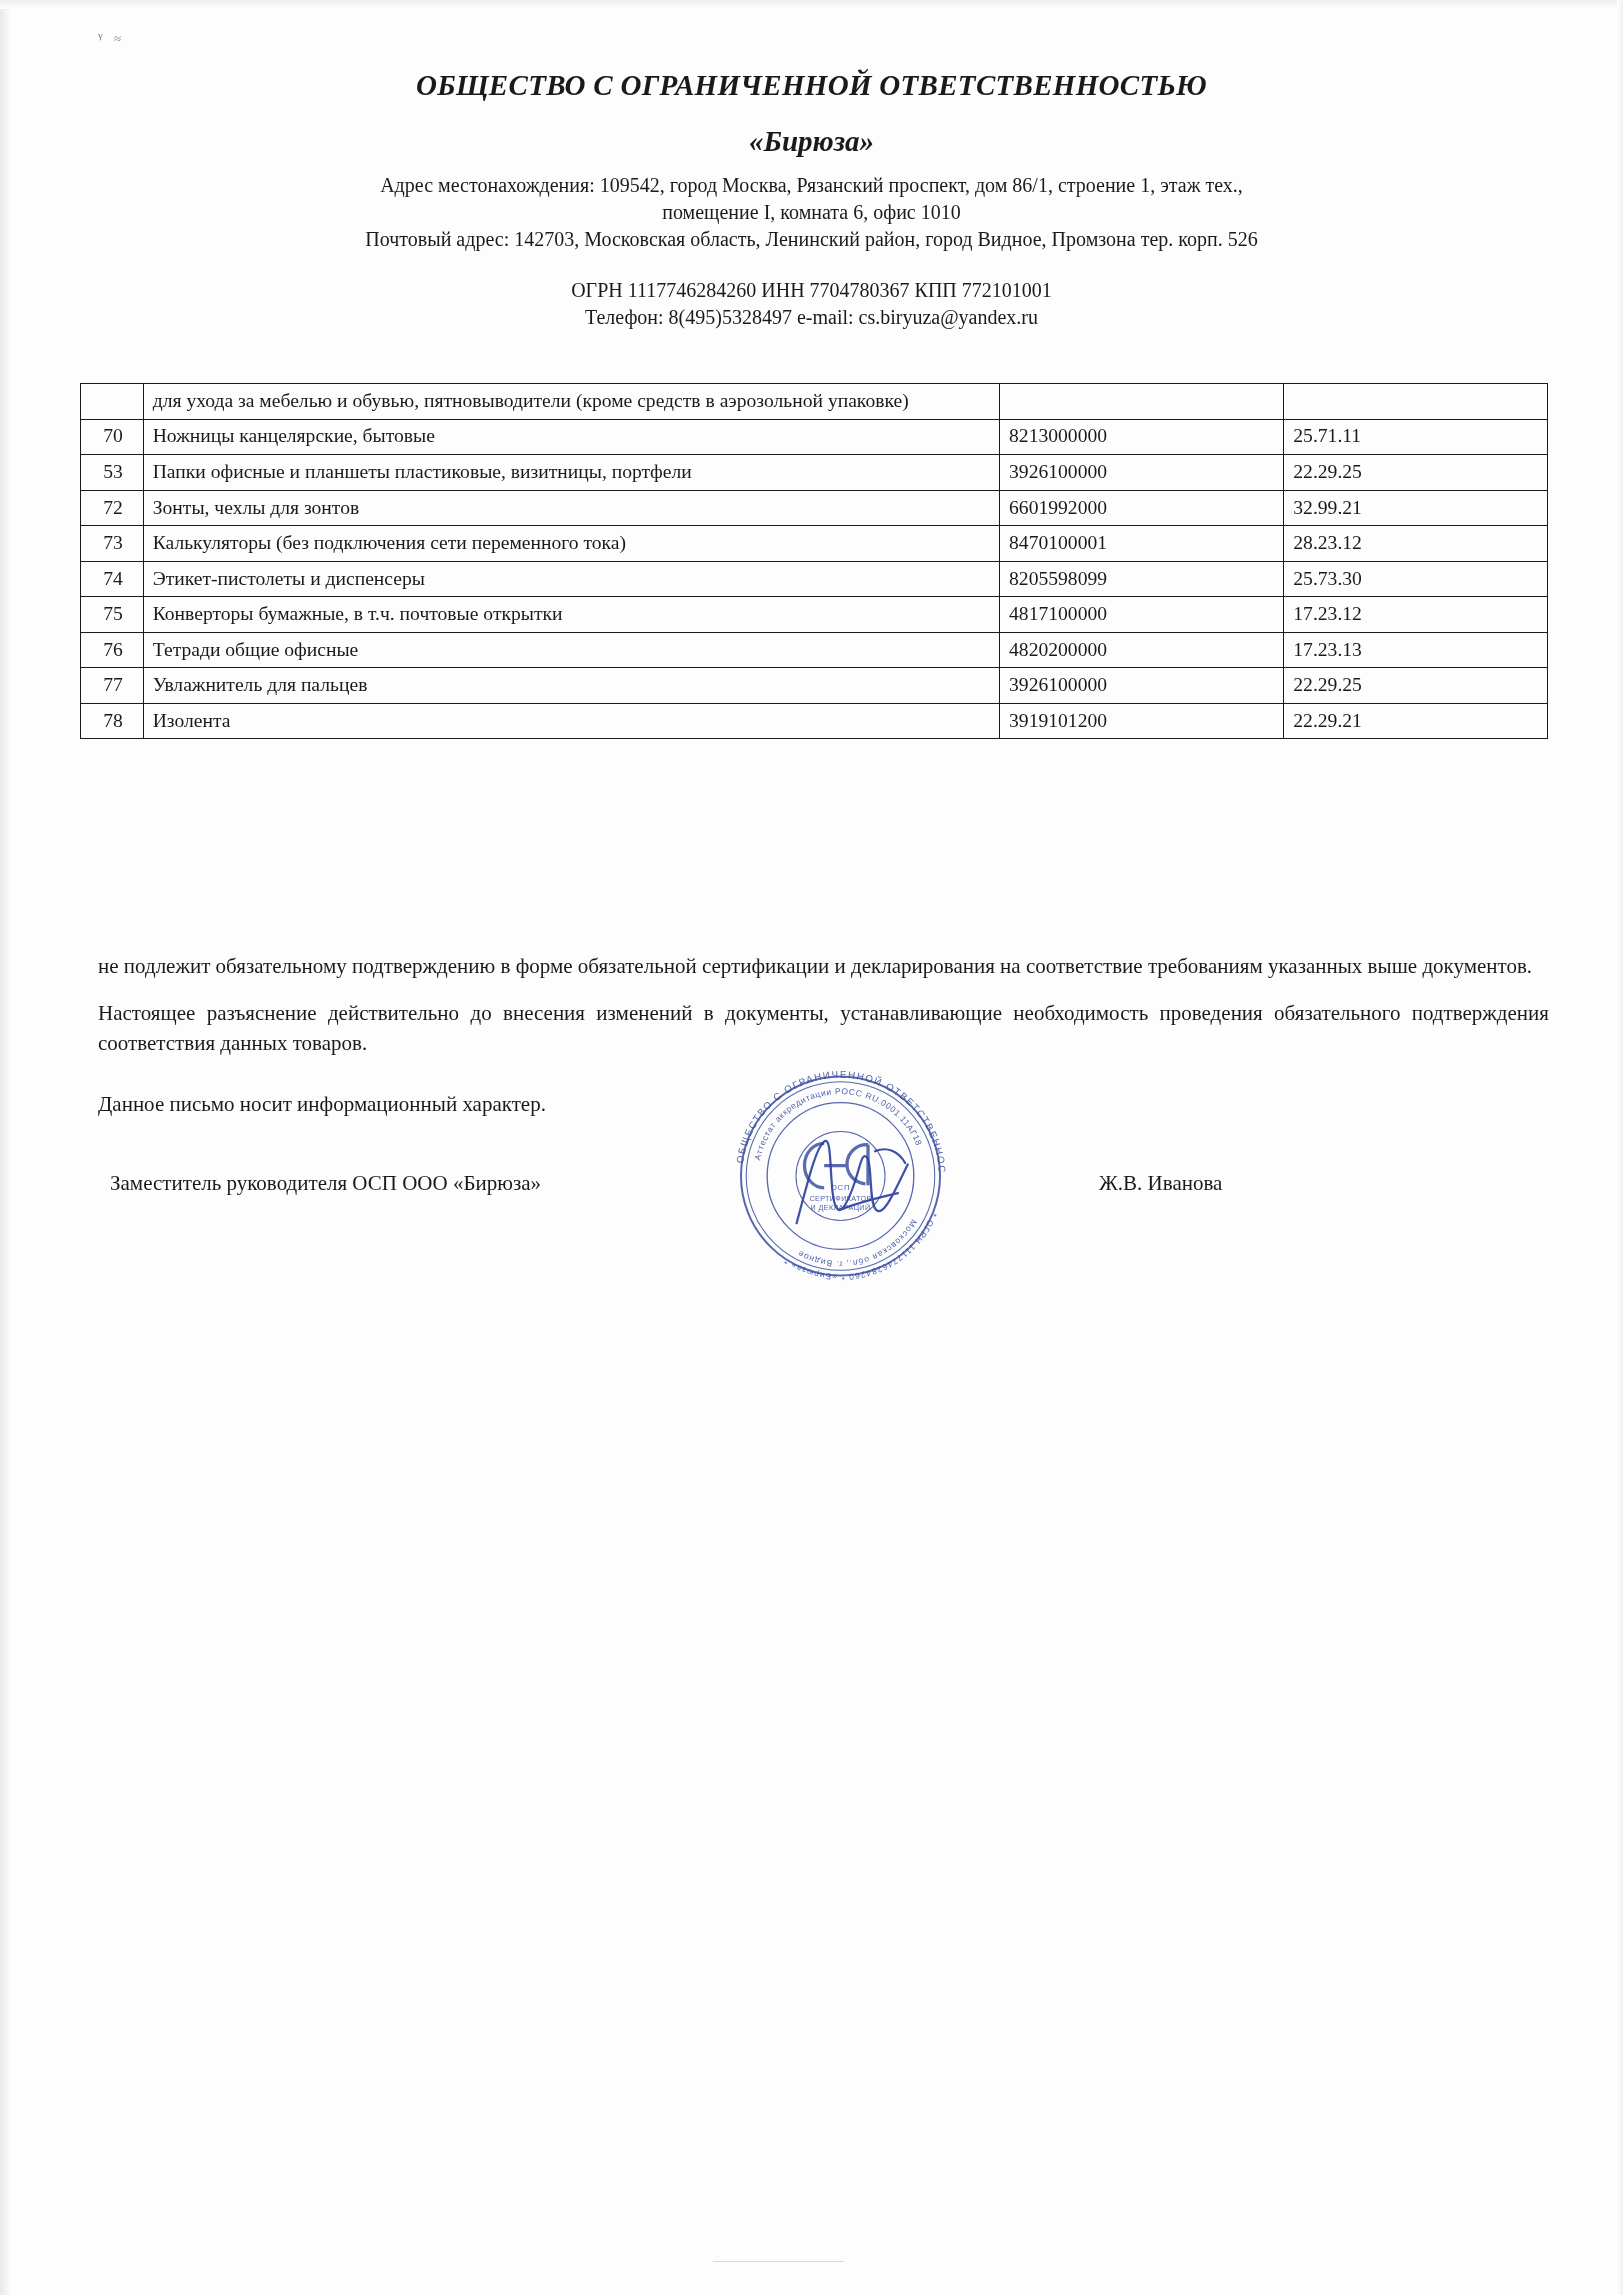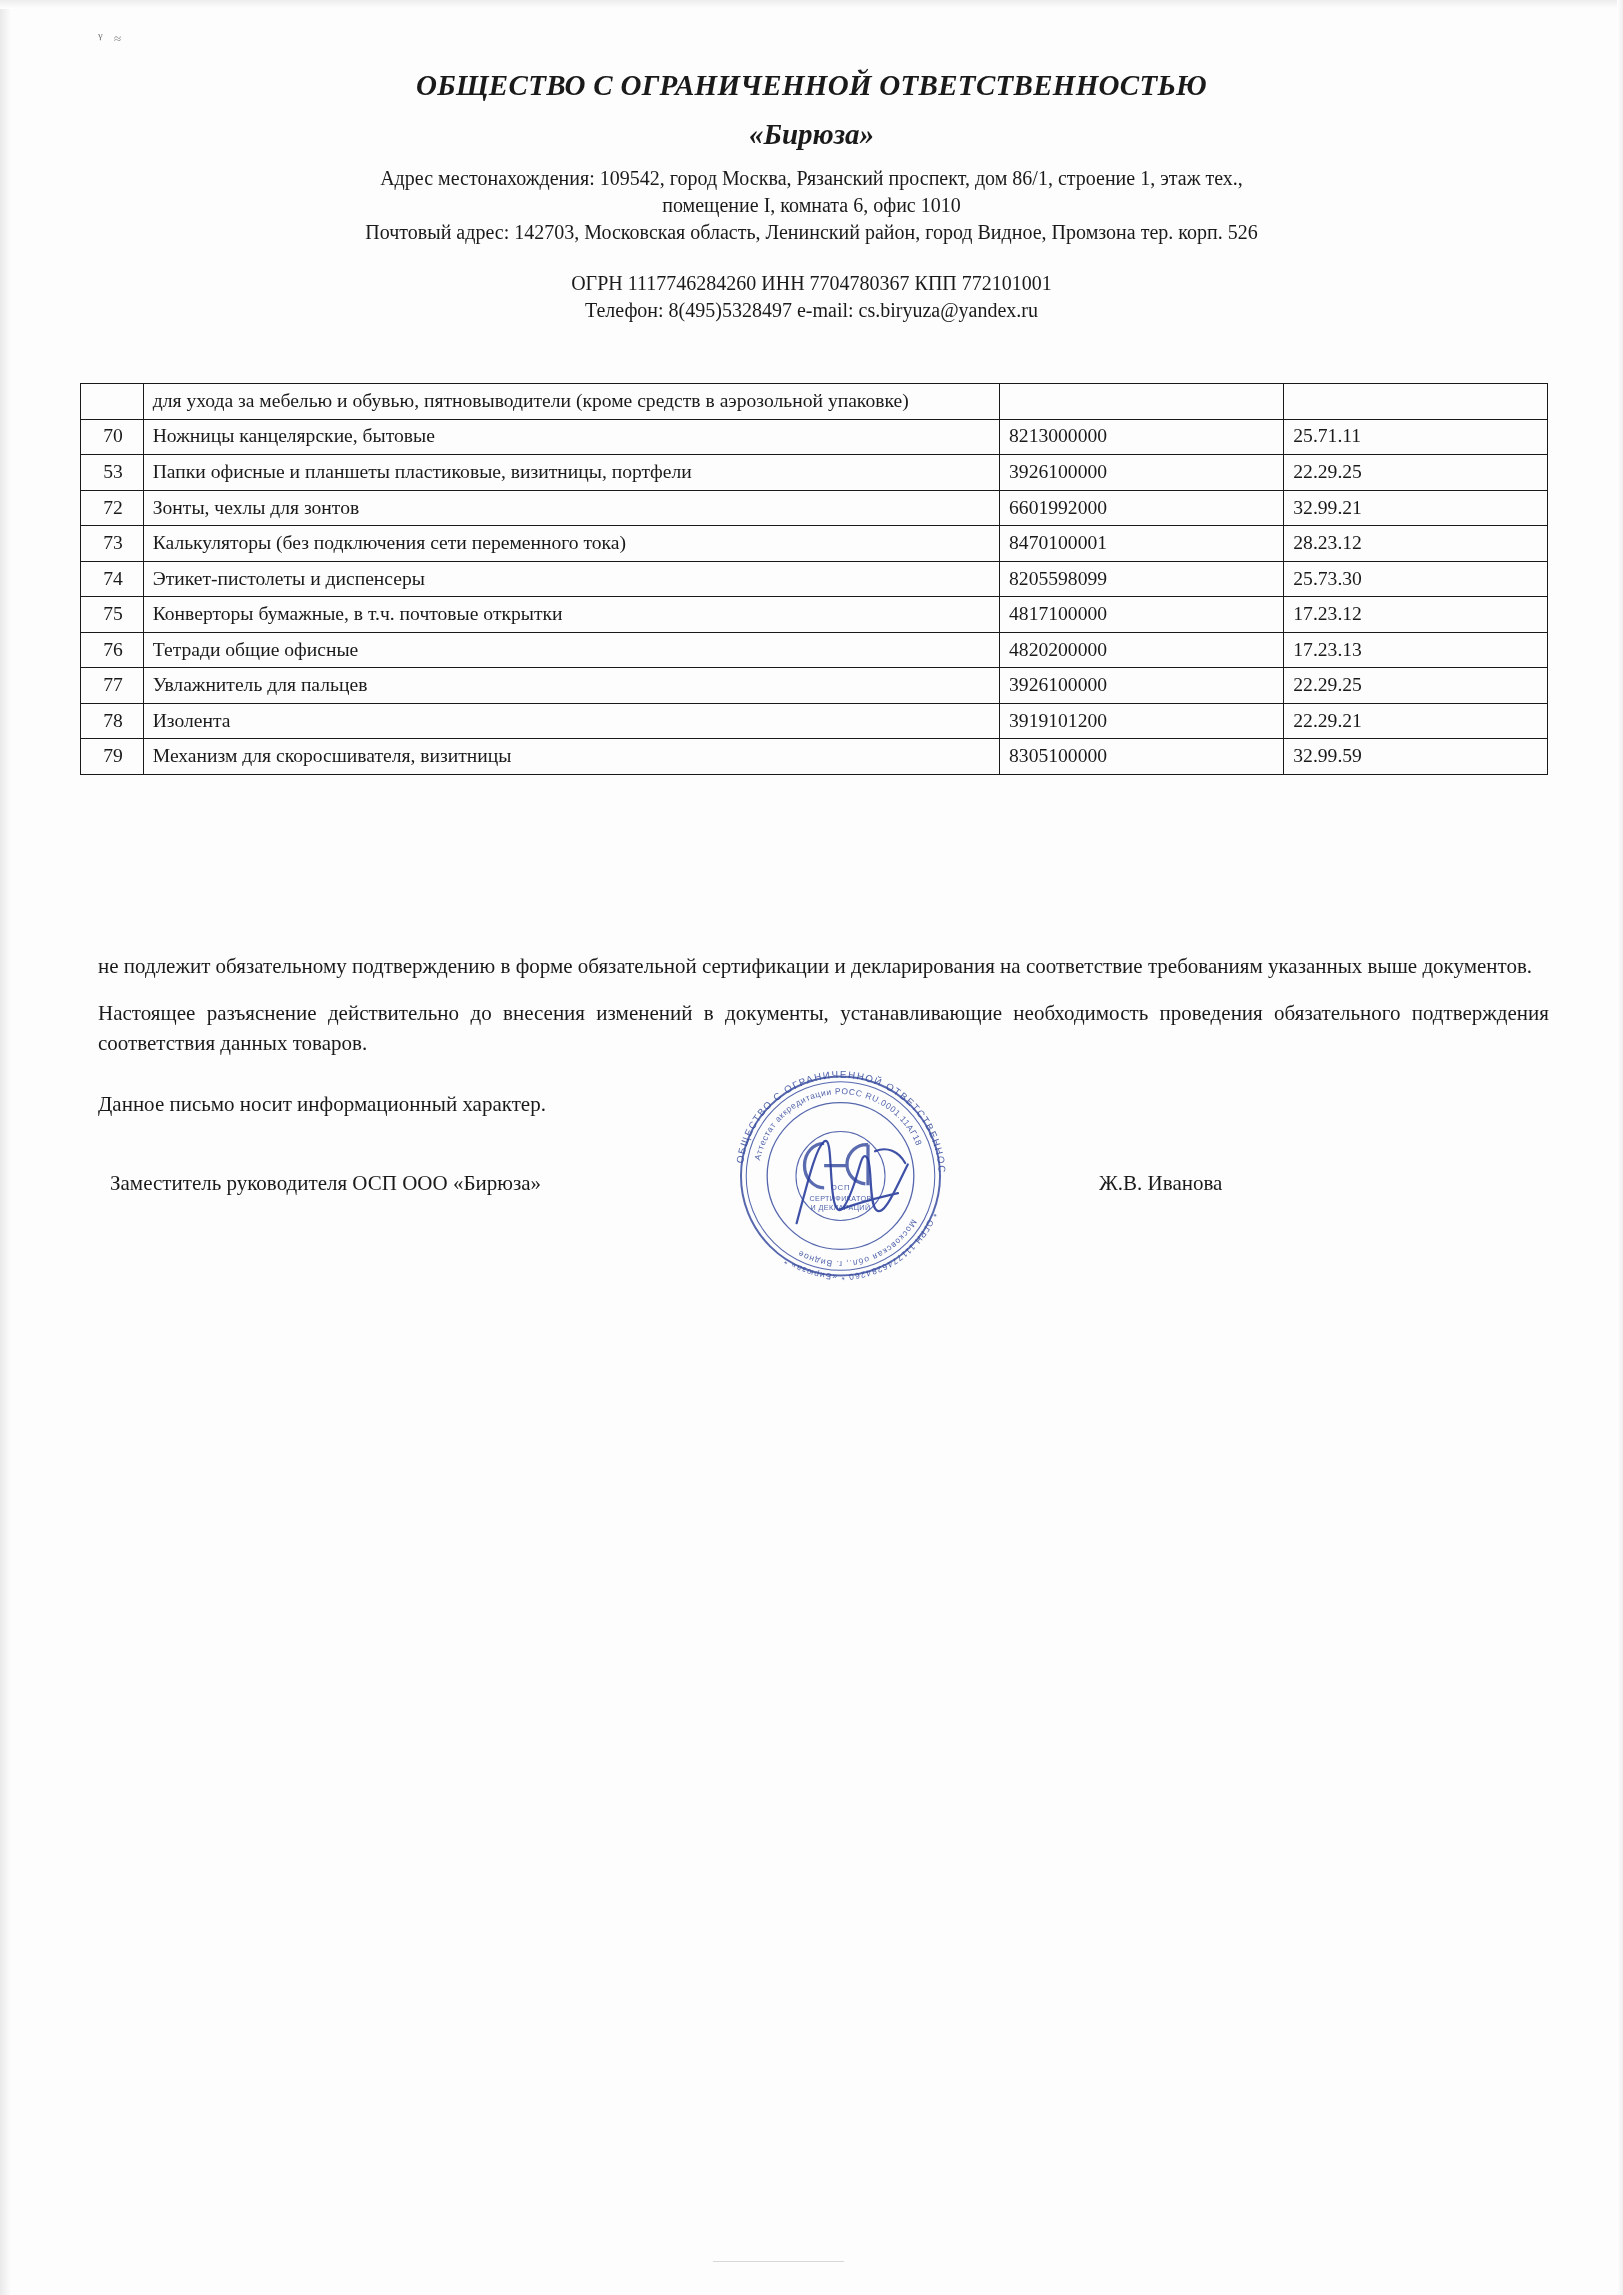--- a/index.html
+++ b/index.html
@@ -65,21 +65,21 @@
   .org-title {
     font-weight: bold;
     font-style: italic;
     font-size: 29px;
     letter-spacing: 0.3px;
   }
   .org-name {
     font-weight: bold;
     font-style: italic;
     font-size: 29px;
-    margin-top: 16px;
+    margin-top: 23px;
   }
   .addr-block {
     margin-top: 14.4px;
     font-size: 20px;
     line-height: 1.35;
     padding: 0 84px;
   }
   .codes-block {
     margin-top: 23.6px;
     font-size: 20px;
@@ -242,26 +242,20 @@
           <td class="col-num">77</td>
           <td class="col-name">Увлажнитель для пальцев</td>
           <td class="col-code">3926100000</td>
           <td class="col-okpd">22.29.25</td>
         </tr>
         <tr>
           <td class="col-num">78</td>
           <td class="col-name">Изолента</td>
           <td class="col-code">3919101200</td>
           <td class="col-okpd">22.29.21</td>
-        </tr>
-        <tr>
-          <td class="col-num">79</td>
-          <td class="col-name">Механизм для скоросшивателя, визитницы</td>
-          <td class="col-code">8305100000</td>
-          <td class="col-okpd">32.99.59</td>
         </tr>
       </tbody>
     </table>
 
     <div class="para p1">не подлежит обязательному подтверждению в форме обязательной сертификации и декларирования на соответствие требованиям указанных выше документов.</div>
     <div class="para p2">Настоящее разъяснение действительно до внесения изменений в документы, устанавливающие необходимость проведения обязательного подтверждения соответствия данных товаров.</div>
     <div class="para p3">Данное письмо носит информационный характер.</div>
 
     <div class="sign-row">
       <div class="sign-left">Заместитель руководителя ОСП ООО «Бирюза»</div>

